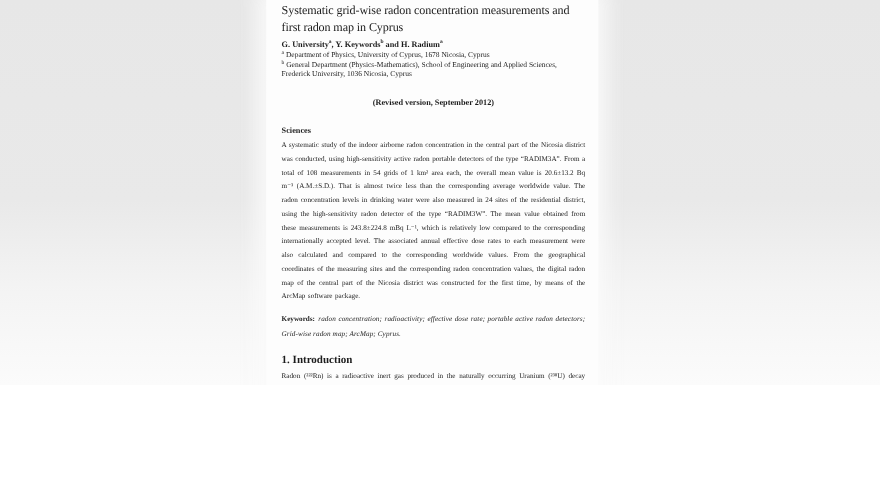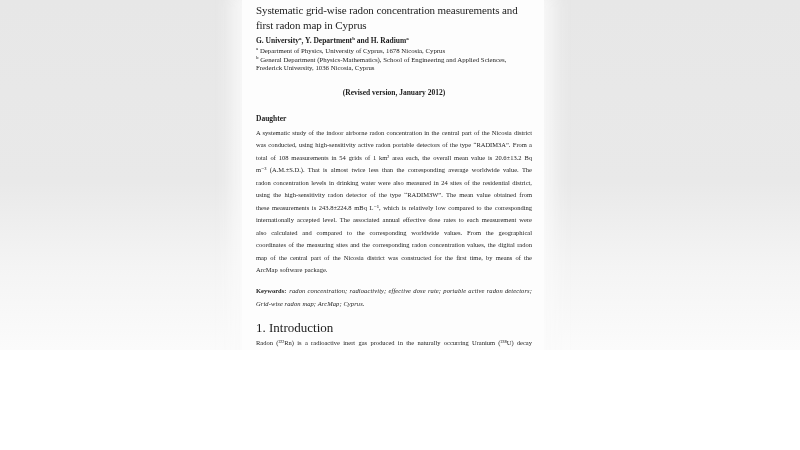--- a/index.html
+++ b/index.html
@@ -72,22 +72,22 @@
   }
   .keywords {
     font-size: 6.5px;
     line-height: 13px;
     text-align: justify;
     margin: 7px 0 0 0;
   }
   .keywords b { margin-right: 3px; }
   .keywords i { letter-spacing: 0.1px; }
   .section-heading {
-    font-size: 13px;
-    font-weight: normal;
+    font-size: 10px;
+    font-weight: bold;
     margin: 13px 0 0 0;
     line-height: 9px;
   }
   .body-text {
     font-size: 6.5px;
     line-height: 13px;
     text-align: justify;
     word-spacing: 0.5px;
     margin: 4px 0 0 0;
   }
@@ -100,28 +100,28 @@
   }
 </style>
 </head>
 <body>
 
 <div class="viewport">
   <div class="paper">
 
     <h1 class="title">Systematic grid-wise radon concentration measurements and first radon map in Cyprus</h1>
 
-    <p class="authors"><span>G. University</span><sup>a</sup><span>, </span><span>Y. Department</span><sup>b</sup><span> and </span><span>H. Radium</span><sup>a</sup></p>
+    <p class="authors"><span>G. University</span><sup>a</sup><span>, </span><span>Y. Keywords</span><sup>b</sup><span> and </span><span>H. Radium</span><sup>a</sup></p>
 
     <p class="affil"><sup>a</sup> <span>Department of Physics, University of Cyprus, 1678 Nicosia, Cyprus</span></p>
     <p class="affil"><sup>b</sup> <span>General Department (Physics-Mathematics), School of Engineering and Applied Sciences, Frederick University, 1036 Nicosia, Cyprus</span></p>
 
-    <p class="revised">(Revised version, January 2012)</p>
+    <p class="revised">(Revised version, September 2012)</p>
 
-    <h2 class="abstract-heading">Daughter</h2>
+    <h2 class="abstract-heading">Sciences</h2>
     <p class="abstract-body">A systematic study of the indoor airborne radon concentration in the central part of the Nicosia district was conducted, using high-sensitivity active radon portable detectors of the type “RADIM3A”. From a total of 108 measurements in 54 grids of 1 km² area each, the overall mean value is 20.6±13.2 Bq m⁻³ (A.M.±S.D.). That is almost twice less than the corresponding average worldwide value. The radon concentration levels in drinking water were also measured in 24 sites of the residential district, using the high-sensitivity radon detector of the type “RADIM3W”. The mean value obtained from these measurements is 243.8±224.8 mBq L⁻¹, which is relatively low compared to the corresponding internationally accepted level. The associated annual effective dose rates to each measurement were also calculated and compared to the corresponding worldwide values. From the geographical coordinates of the measuring sites and the corresponding radon concentration values, the digital radon map of the central part of the Nicosia district was constructed for the first time, by means of the ArcMap software package.</p>
 
     <p class="keywords"><b>Keywords:</b><i>radon concentration; radioactivity; effective dose rate; portable active radon detectors; Grid-wise radon map; ArcMap; Cyprus.</i></p>
 
     <h2 class="section-heading">1. Introduction</h2>
     <p class="body-text">Radon (²²²Rn) is a radioactive inert gas produced in the naturally occurring Uranium (²³⁸U) decay series, following the alpha decay of the Radium isotope (²²⁶Ra). It directly decays into Polonium–218 (²¹⁸Po) by emitting alpha particles with energy of about 5.5 MeV. The amount of ²³⁸U and ²²⁶Ra isotopes, present in the underlying soils and in the building materials, determines the radon release in a house. Thus, the magnitude of ²²²Rn concentration indoors depends primarily on the construction of the building and the amount of ²²²Rn in the underlying soil. Daughter nuclides following radon decay, attached to microscopic dust’s particles, are inhaled and emit alpha particles, which effectively cause biological damages to the lung cells.</p>
 
     <div class="page-number">1</div>
   </div>
 </div>

